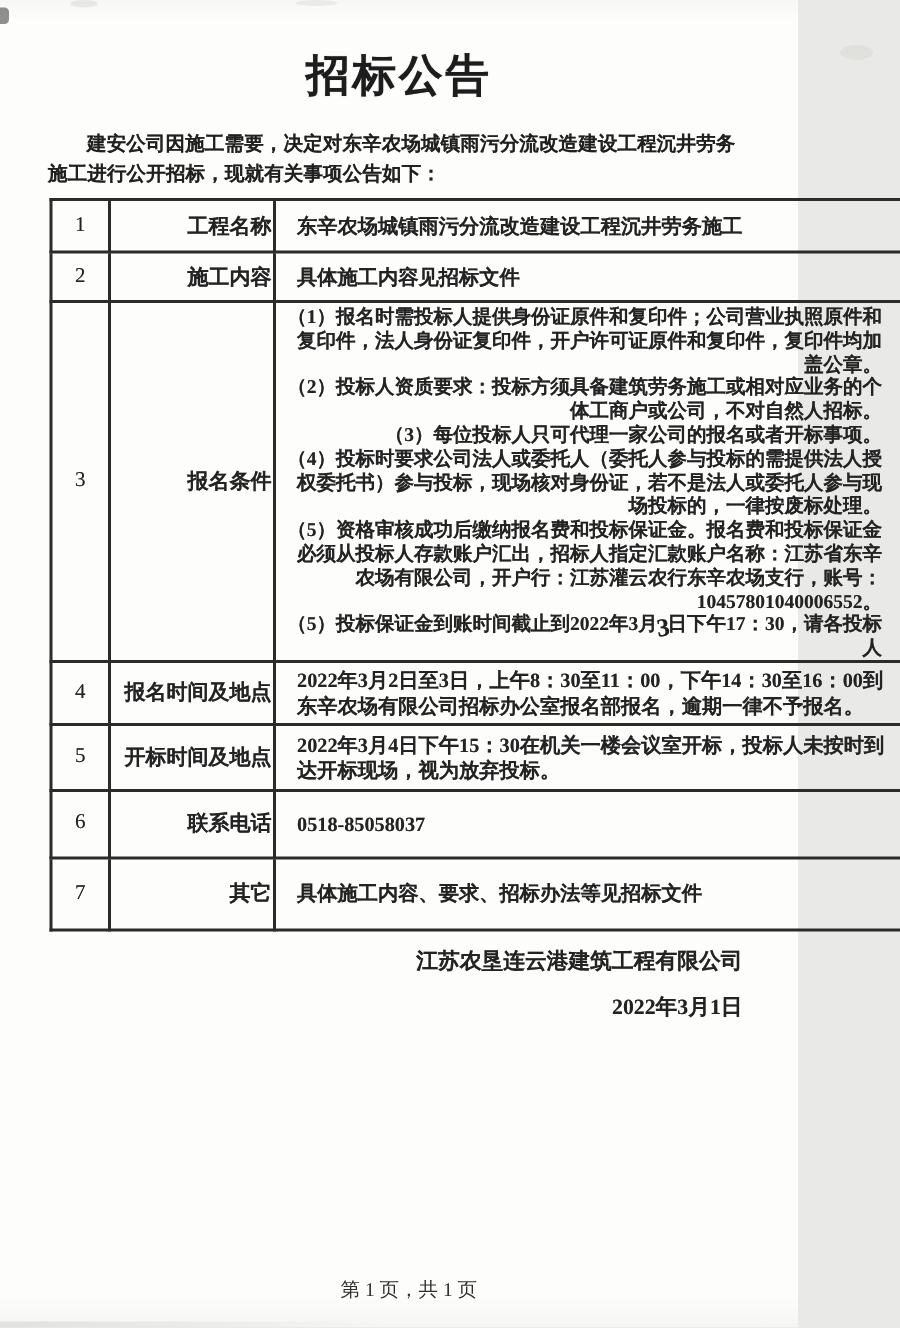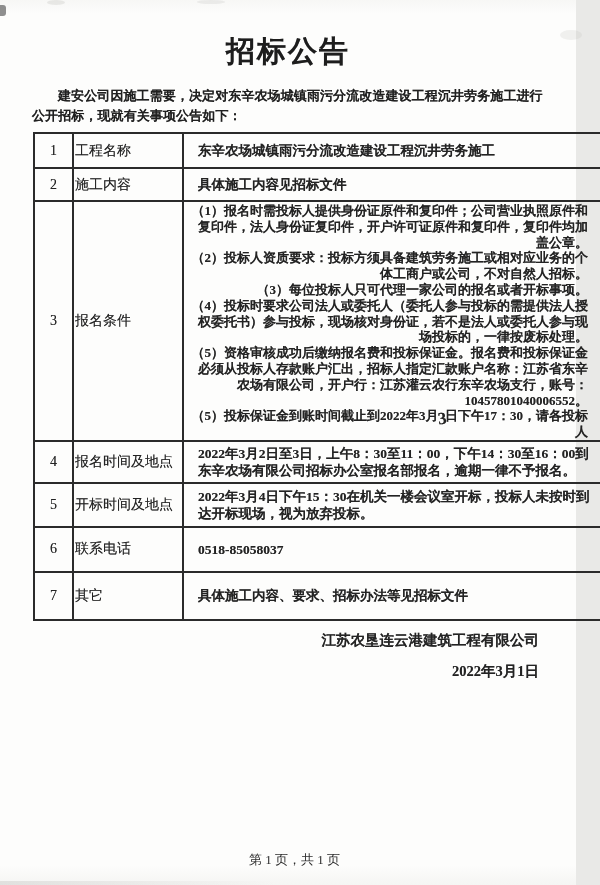--- a/index.html
+++ b/index.html
@@ -4,21 +4,21 @@
 <style>
   html,body{margin:0;padding:0;}
   body{
     width:600px;height:885px;
     background:#e9e9e7;
     font-family:"Liberation Serif","DejaVu Serif",serif;
     overflow:hidden;
   }
   .page{
     position:relative;
-    width:576px;height:885px;
+    width:532px;height:885px;
     background:linear-gradient(180deg,#f7f7f5 0,#fdfdfc 14px,#fdfdfc 865px,#f5f5f3 885px);
     color:#242424;
     box-sizing:border-box;
   }
   .title{
     margin:0;padding-top:34px;
     text-align:center;
     font-size:29px;line-height:34px;
     font-weight:bold;letter-spacing:2px;
     color:#1d1d1d;
@@ -43,22 +43,22 @@
     vertical-align:middle;
     color:#232323;
     text-shadow:0 0 .4px rgba(35,35,35,.5);
     overflow:hidden;
   }
   td.num{
     width:35px;text-align:center;
     font-size:14px;font-weight:400;
   }
   td.label{
-    width:106px;text-align:left;
-    font-size:14px;font-weight:normal;
+    width:106px;text-align:right;
+    font-size:14px;font-weight:bold;
     letter-spacing:0;
     padding:0 1px;
   }
   td.content{
     width:392px;
     font-size:13.5px;font-weight:600;
     padding:2px 14px;
     line-height:17px;
   }
   tr.r1 td{height:29px;}

